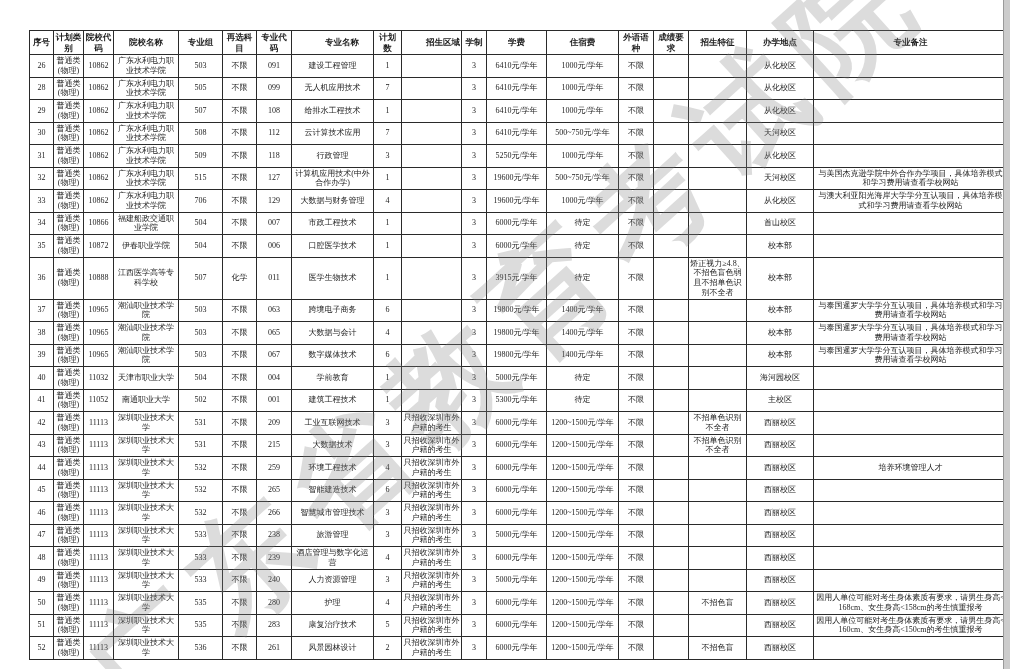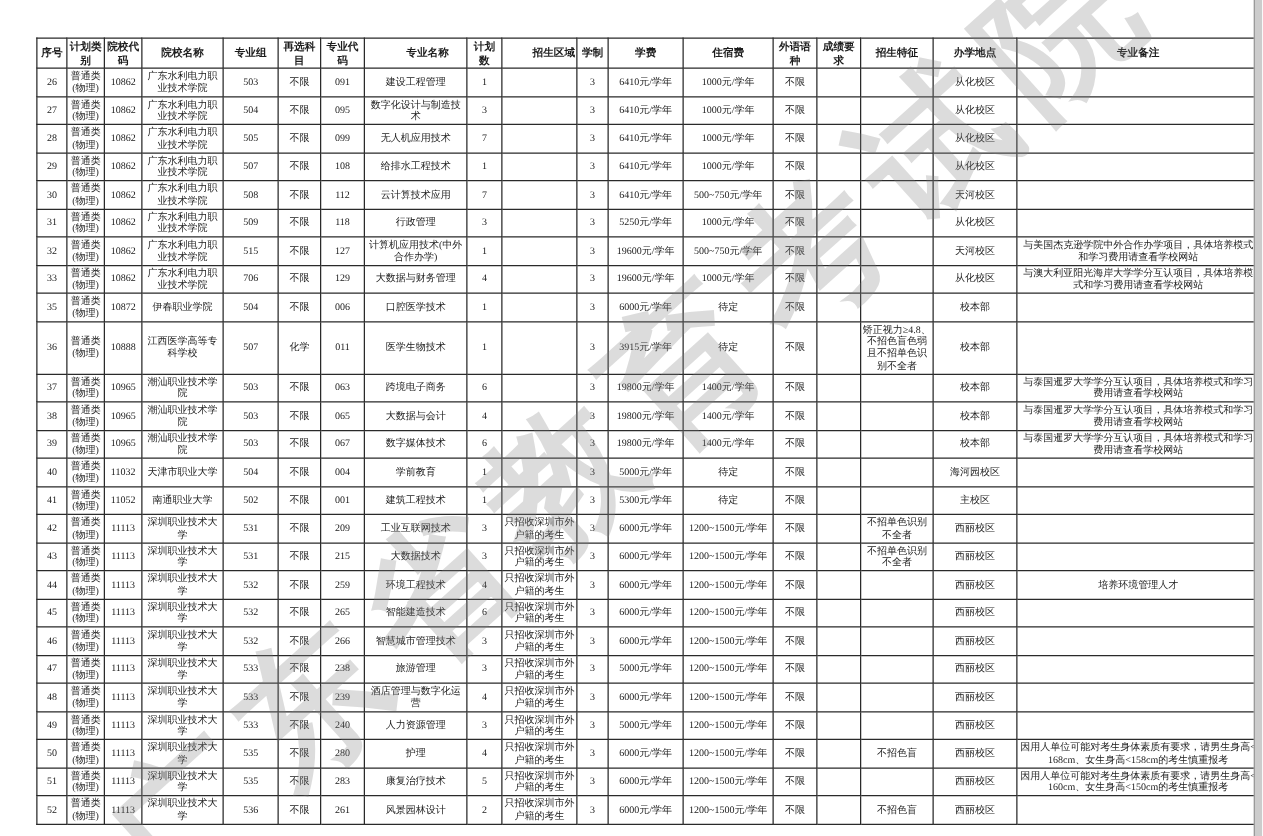--- a/index.html
+++ b/index.html
@@ -57,41 +57,20 @@
           <td>3</td>
           <td>6410元/学年</td>
           <td>1000元/学年</td>
           <td>不限</td>
           <td></td>
           <td></td>
           <td>从化校区</td>
           <td></td>
         </tr>
         <tr>
-          <td>27</td>
-          <td>普通类
-(物理)</td>
-          <td>10862</td>
-          <td>广东水利电力职业技术学院</td>
-          <td>504</td>
-          <td>不限</td>
-          <td>095</td>
-          <td>数字化设计与制造技术</td>
-          <td>3</td>
-          <td></td>
-          <td>3</td>
-          <td>6410元/学年</td>
-          <td>1000元/学年</td>
-          <td>不限</td>
-          <td></td>
-          <td></td>
-          <td>从化校区</td>
-          <td></td>
-        </tr>
-        <tr>
           <td>28</td>
           <td>普通类
 (物理)</td>
           <td>10862</td>
           <td>广东水利电力职业技术学院</td>
           <td>505</td>
           <td>不限</td>
           <td>099</td>
           <td>无人机应用技术</td>
           <td>7</td>
@@ -202,20 +181,41 @@
           <td>4</td>
           <td></td>
           <td>3</td>
           <td>19600元/学年</td>
           <td>1000元/学年</td>
           <td>不限</td>
           <td></td>
           <td></td>
           <td>从化校区</td>
           <td>与澳大利亚阳光海岸大学学分互认项目，具体培养模式和学习费用请查看学校网站</td>
+        </tr>
+        <tr>
+          <td>34</td>
+          <td>普通类
+(物理)</td>
+          <td>10866</td>
+          <td>福建船政交通职业学院</td>
+          <td>504</td>
+          <td>不限</td>
+          <td>007</td>
+          <td>市政工程技术</td>
+          <td>1</td>
+          <td></td>
+          <td>3</td>
+          <td>6000元/学年</td>
+          <td>待定</td>
+          <td>不限</td>
+          <td></td>
+          <td></td>
+          <td>首山校区</td>
+          <td></td>
         </tr>
         <tr>
           <td>35</td>
           <td>普通类
 (物理)</td>
           <td>10872</td>
           <td>伊春职业学院</td>
           <td>504</td>
           <td>不限</td>
           <td>006</td>

